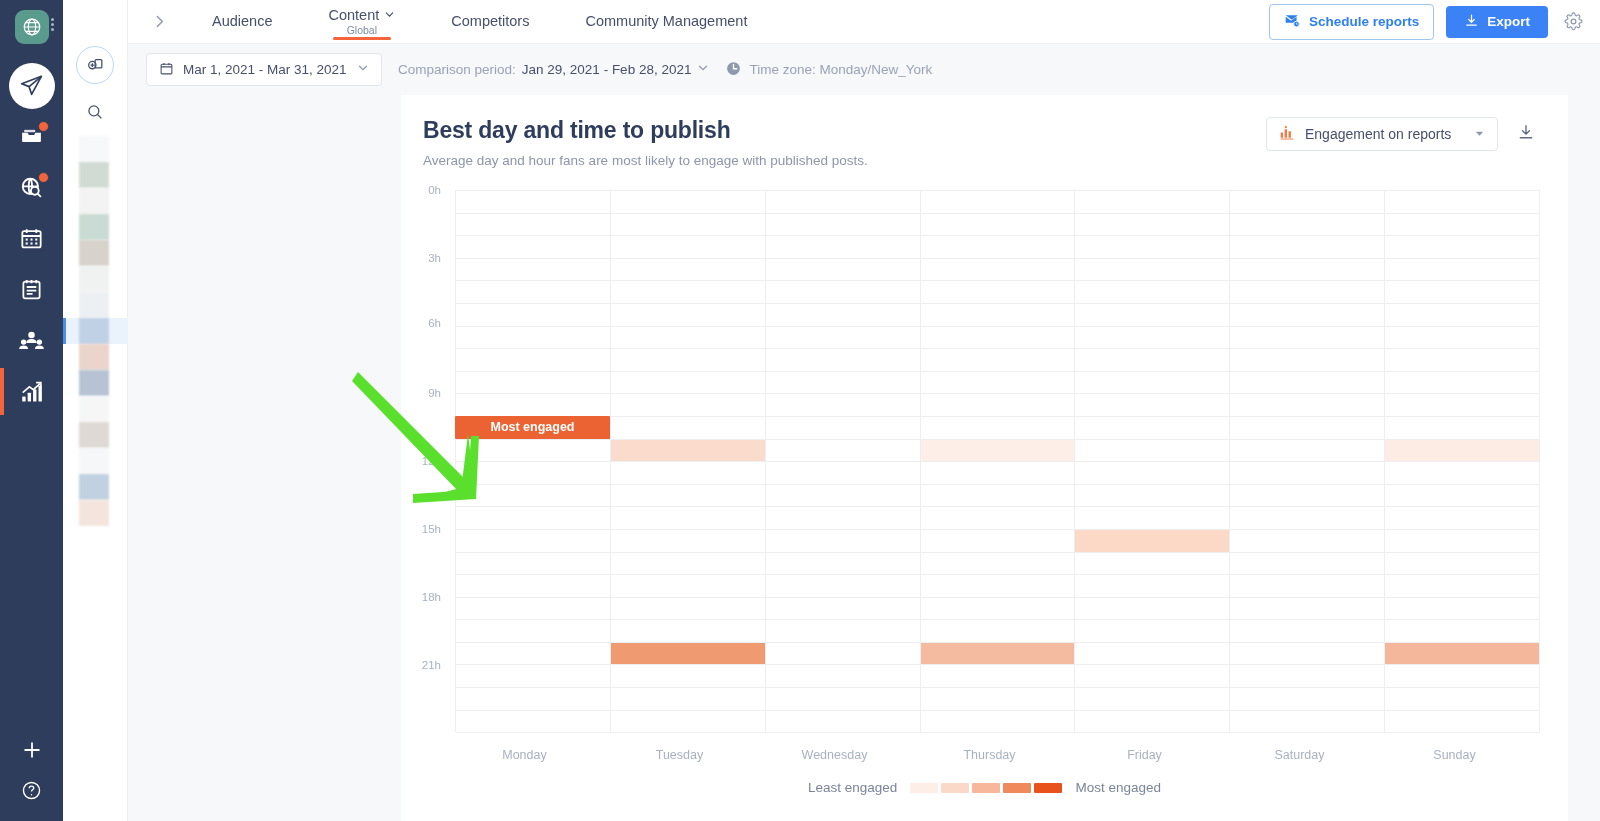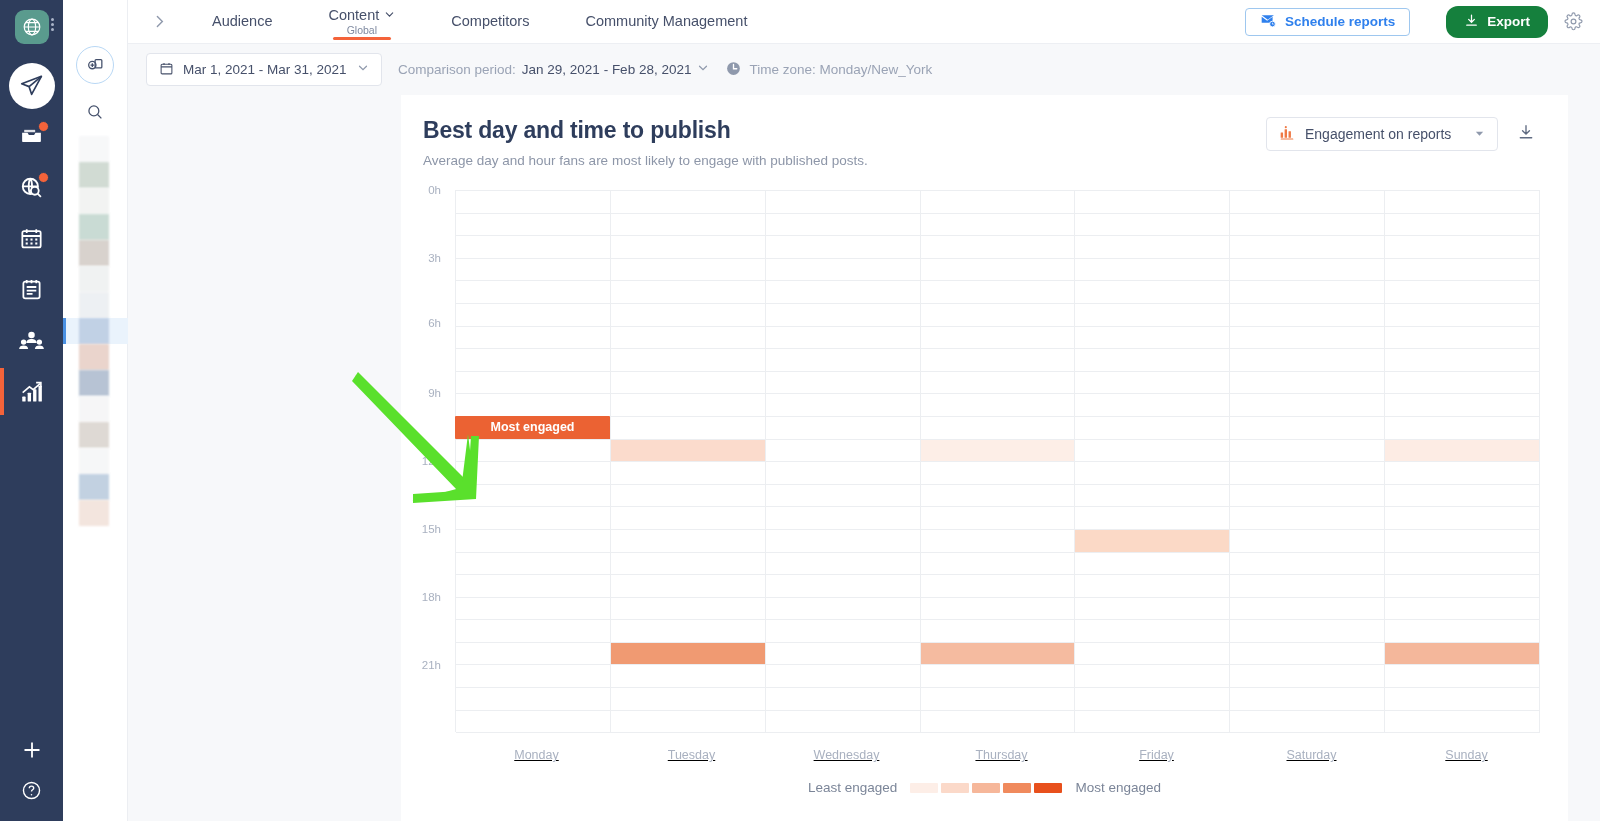--- a/index.html
+++ b/index.html
@@ -82,28 +82,28 @@
     color: #46506a; font-size: 14.5px; cursor: pointer; white-space: nowrap;
   }
   .tab .tlabel { display: flex; align-items: center; gap: 5px; line-height: 1; }
   .tab .tsub { font-size: 10.5px; color: #7f8aa0; margin-top: 3px; line-height: 1; }
   .tab.active::after {
     content: ""; position: absolute; bottom: 4px; left: 50%; transform: translateX(-50%);
     width: 58px; height: 3px; border-radius: 2px; background: #f4633a;
   }
   .top-right { margin-left: auto; display: flex; align-items: center; gap: 12px; padding-right: 14px; }
   .btn-outline {
-    height: 28px; padding: 0 14px; border: 1px solid #9ec7ef; border-radius: 4px;
+    height: 36px; padding: 0 14px; border: 1px solid #9ec7ef; border-radius: 4px;
     color: #2f80ed; background: #fff; font-size: 13.5px; font-weight: bold;
     display: flex; align-items: center; gap: 8px; cursor: pointer;
   }
   .btn-primary {
-    height: 32px; padding: 0 18px; border: none; border-radius: 12px;
-    background: #15803d; color: #fff; font-size: 13.5px; font-weight: bold;
-    display: flex; align-items: center; gap: 8px; cursor: pointer; margin-left: 24px;
+    height: 32px; padding: 0 18px; border: none; border-radius: 4px;
+    background: #3b82f6; color: #fff; font-size: 13.5px; font-weight: bold;
+    display: flex; align-items: center; gap: 8px; cursor: pointer;
   }
   .gear-btn { width: 26px; height: 26px; display: flex; align-items: center; justify-content: center; color: #8f99ac; cursor: pointer;}
 
   
   .filterbar {
     height: 51px; background: #f7f8fa; display: flex; align-items: center;
     padding-left: 18px; gap: 16px; flex: 0 0 51px;
   }
   .date-pill {
     height: 33px; background: #fff; border: 1px solid #e2e5ec; border-radius: 4px;
@@ -137,21 +137,21 @@
   .hm-wrap { position: relative; margin-top: 22px; }
   .hm { position: relative; }
   .ylabels { position: absolute; left: 0; top: 0; width: 40px; }
   .ylab { position: absolute; right: 0; font-size: 11.5px; color: #a9b1c0; transform: translateY(-50%); }
   .grid {
     position: absolute; left: 54px; top: 0;
     display: grid; grid-template-columns: repeat(7, 1fr);
     border-left: 1px solid #eceef1; border-top: 1px solid #eceef1;
   }
   .cell { border-right: 1px solid #eceef1; border-bottom: 1px solid #eceef1; position: relative; }
-  .xlabels { position: absolute; left: 58px; display: grid; grid-template-columns: repeat(7,1fr); text-decoration: underline; }
+  .xlabels { position: absolute; left: 46px; display: grid; grid-template-columns: repeat(7,1fr); }
   .xlab { text-align: center; font-size: 12.5px; color: #a9b1c0; }
 
   .tooltip {
     position: absolute; background: #eb6233; color: #fff; font-size: 12.5px;
     font-weight: bold; display: flex; align-items: center; justify-content: center;
     border-radius: 1px; z-index: 6;
   }
   .legend {
     position: absolute; left: 0; right: 0; display: flex; align-items: center;
     justify-content: center; gap: 13px; font-size: 13.5px; color: #7b8598;

